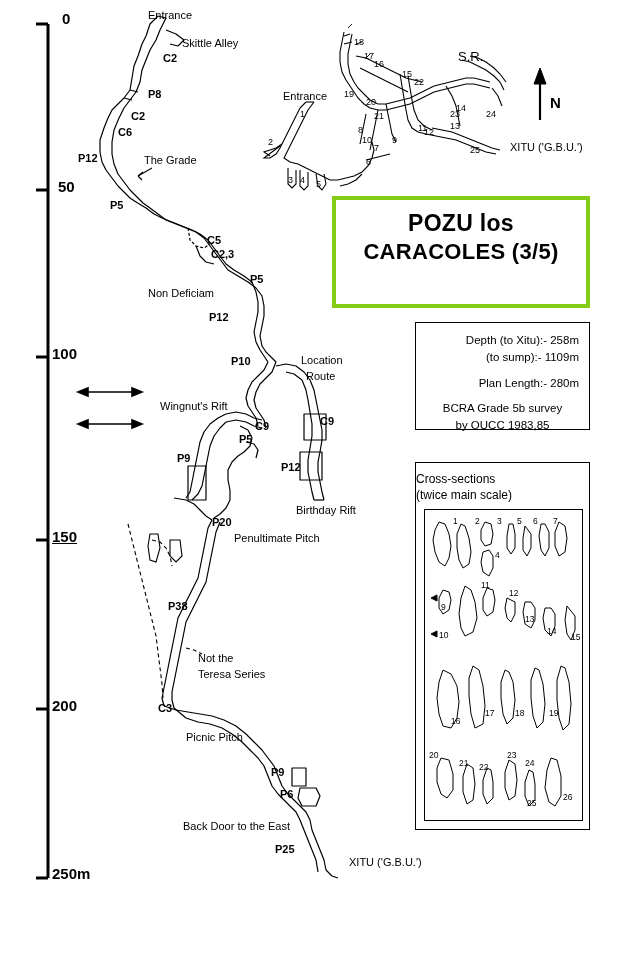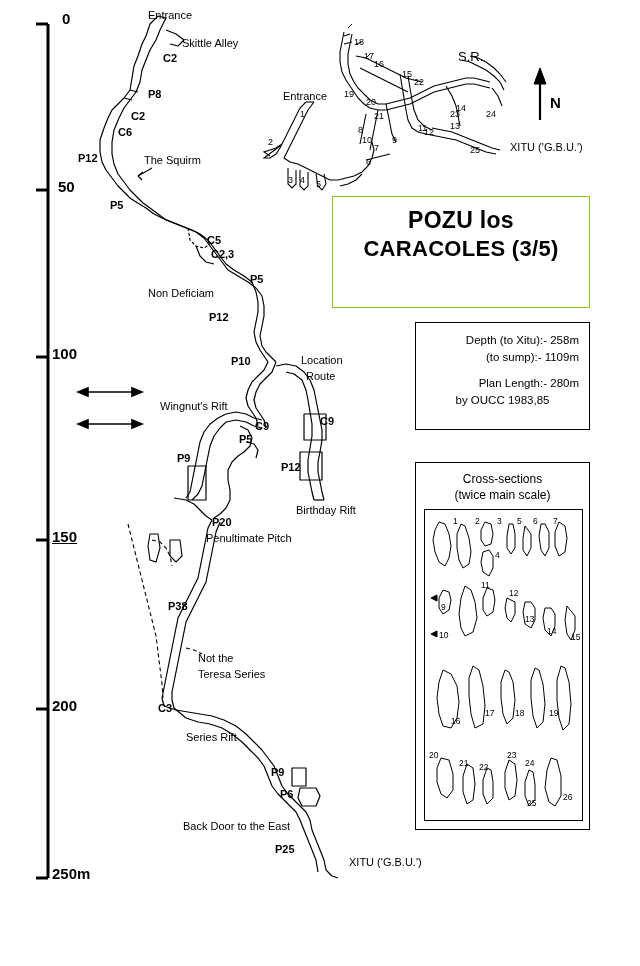--- a/index.html
+++ b/index.html
@@ -43,21 +43,21 @@
   }
   .survey-svg { position: absolute; top: 0; left: 0; }
 
   
   #title-box {
     position: absolute;
     left: 332px;
     top: 196px;
     width: 258px;
     height: 112px;
-    border: 1px solid #84cc16;
+    border: 4px solid #84cc16;
     background: #fff;
     box-sizing: border-box;
     text-align: center;
   }
   #title-box .t1 {
     font-size: 23px;
     font-weight: bold;
     margin-top: 10px;
     letter-spacing: .3px;
   }
@@ -98,21 +98,21 @@
     position: absolute;
     left: 415px;
     top: 462px;
     width: 175px;
     height: 368px;
     border: 1px solid #000;
     background: #fff;
     box-sizing: border-box;
   }
   #xs-box .hdr {
-    text-align: center;
+    text-align: left;
     font-size: 12px;
     padding-top: 8px;
     line-height: 1.35;
   }
   #xs-inner {
     position: absolute;
     left: 8px;
     top: 46px;
     width: 159px;
     height: 312px;
@@ -404,47 +404,48 @@
 
   <div id="title-box">
     <div class="t1">POZU los</div>
     <div class="t2">CARACOLES (3/5)</div>
   </div>
 
   <div id="stats-box">
     <div class="row">Depth (to Xitu):- 258m</div>
     <div class="row">(to sump):- 1109m</div>
     <div class="row sp">Plan Length:- 280m</div>
+    <div class="row cen sp">BCRA Grade 5b survey</div>
     <div class="row cen">by OUCC 1983,85</div>
   </div>
 
 
   <div id="north">
     <span class="nlab">N</span>
   </div>
 
   <span class="depth-lbl" style="left:62px;  top:10px;">0</span>
   <span class="depth-lbl" style="left:58px;  top:178px;">50</span>
   <span class="depth-lbl" style="left:52px;  top:345px;">100</span>
   <span class="depth-lbl" style="left:52px;  top:528px;text-decoration:underline;">150</span>
   <span class="depth-lbl" style="left:52px;  top:697px;">200</span>
   <span class="depth-lbl" style="left:52px;  top:865px;">250m</span>
 
   <span class="lbl" style="left:148px; top:10px;">Entrance</span>
   <span class="lbl" style="left:182px; top:38px;">Skittle Alley</span>
-  <span class="lbl" style="left:144px; top:155px;">The Squirm</span>
+  <span class="lbl" style="left:144px; top:155px;">The Grade</span>
   <span class="lbl" style="left:148px; top:288px;">Non Deficiam</span>
   <span class="lbl" style="left:301px; top:355px;">Location</span>
   <span class="lbl" style="left:306px; top:371px;">Route</span>
   <span class="lbl" style="left:160px; top:401px;">Wingnut's Rift</span>
   <span class="lbl" style="left:296px; top:505px;">Birthday Rift</span>
-  <span class="lbl" style="left:206px; top:533px;">Penultimate Pitch</span>
+  <span class="lbl" style="left:206px; top:533px;padding-left:28px;">Penultimate Pitch</span>
   <span class="lbl" style="left:198px; top:653px;">Not the</span>
   <span class="lbl" style="left:198px; top:669px;">Teresa Series</span>
-  <span class="lbl" style="left:186px; top:732px;">Series Rift</span>
+  <span class="lbl" style="left:186px; top:732px;">Picnic Pitch</span>
   <span class="lbl" style="left:183px; top:821px;">Back Door to the East</span>
   <span class="lbl" style="left:349px; top:857px;">XITU ('G.B.U.')</span>
 
   <span class="pitch" style="left:163px; top:52px;">C2</span>
   <span class="pitch" style="left:148px; top:88px;">P8</span>
   <span class="pitch" style="left:131px; top:110px;">C2</span>
   <span class="pitch" style="left:118px; top:126px;">C6</span>
   <span class="pitch" style="left:78px;  top:152px;">P12</span>
   <span class="pitch" style="left:110px; top:199px;">P5</span>
   <span class="pitch" style="left:207px; top:234px;">C5</span>

